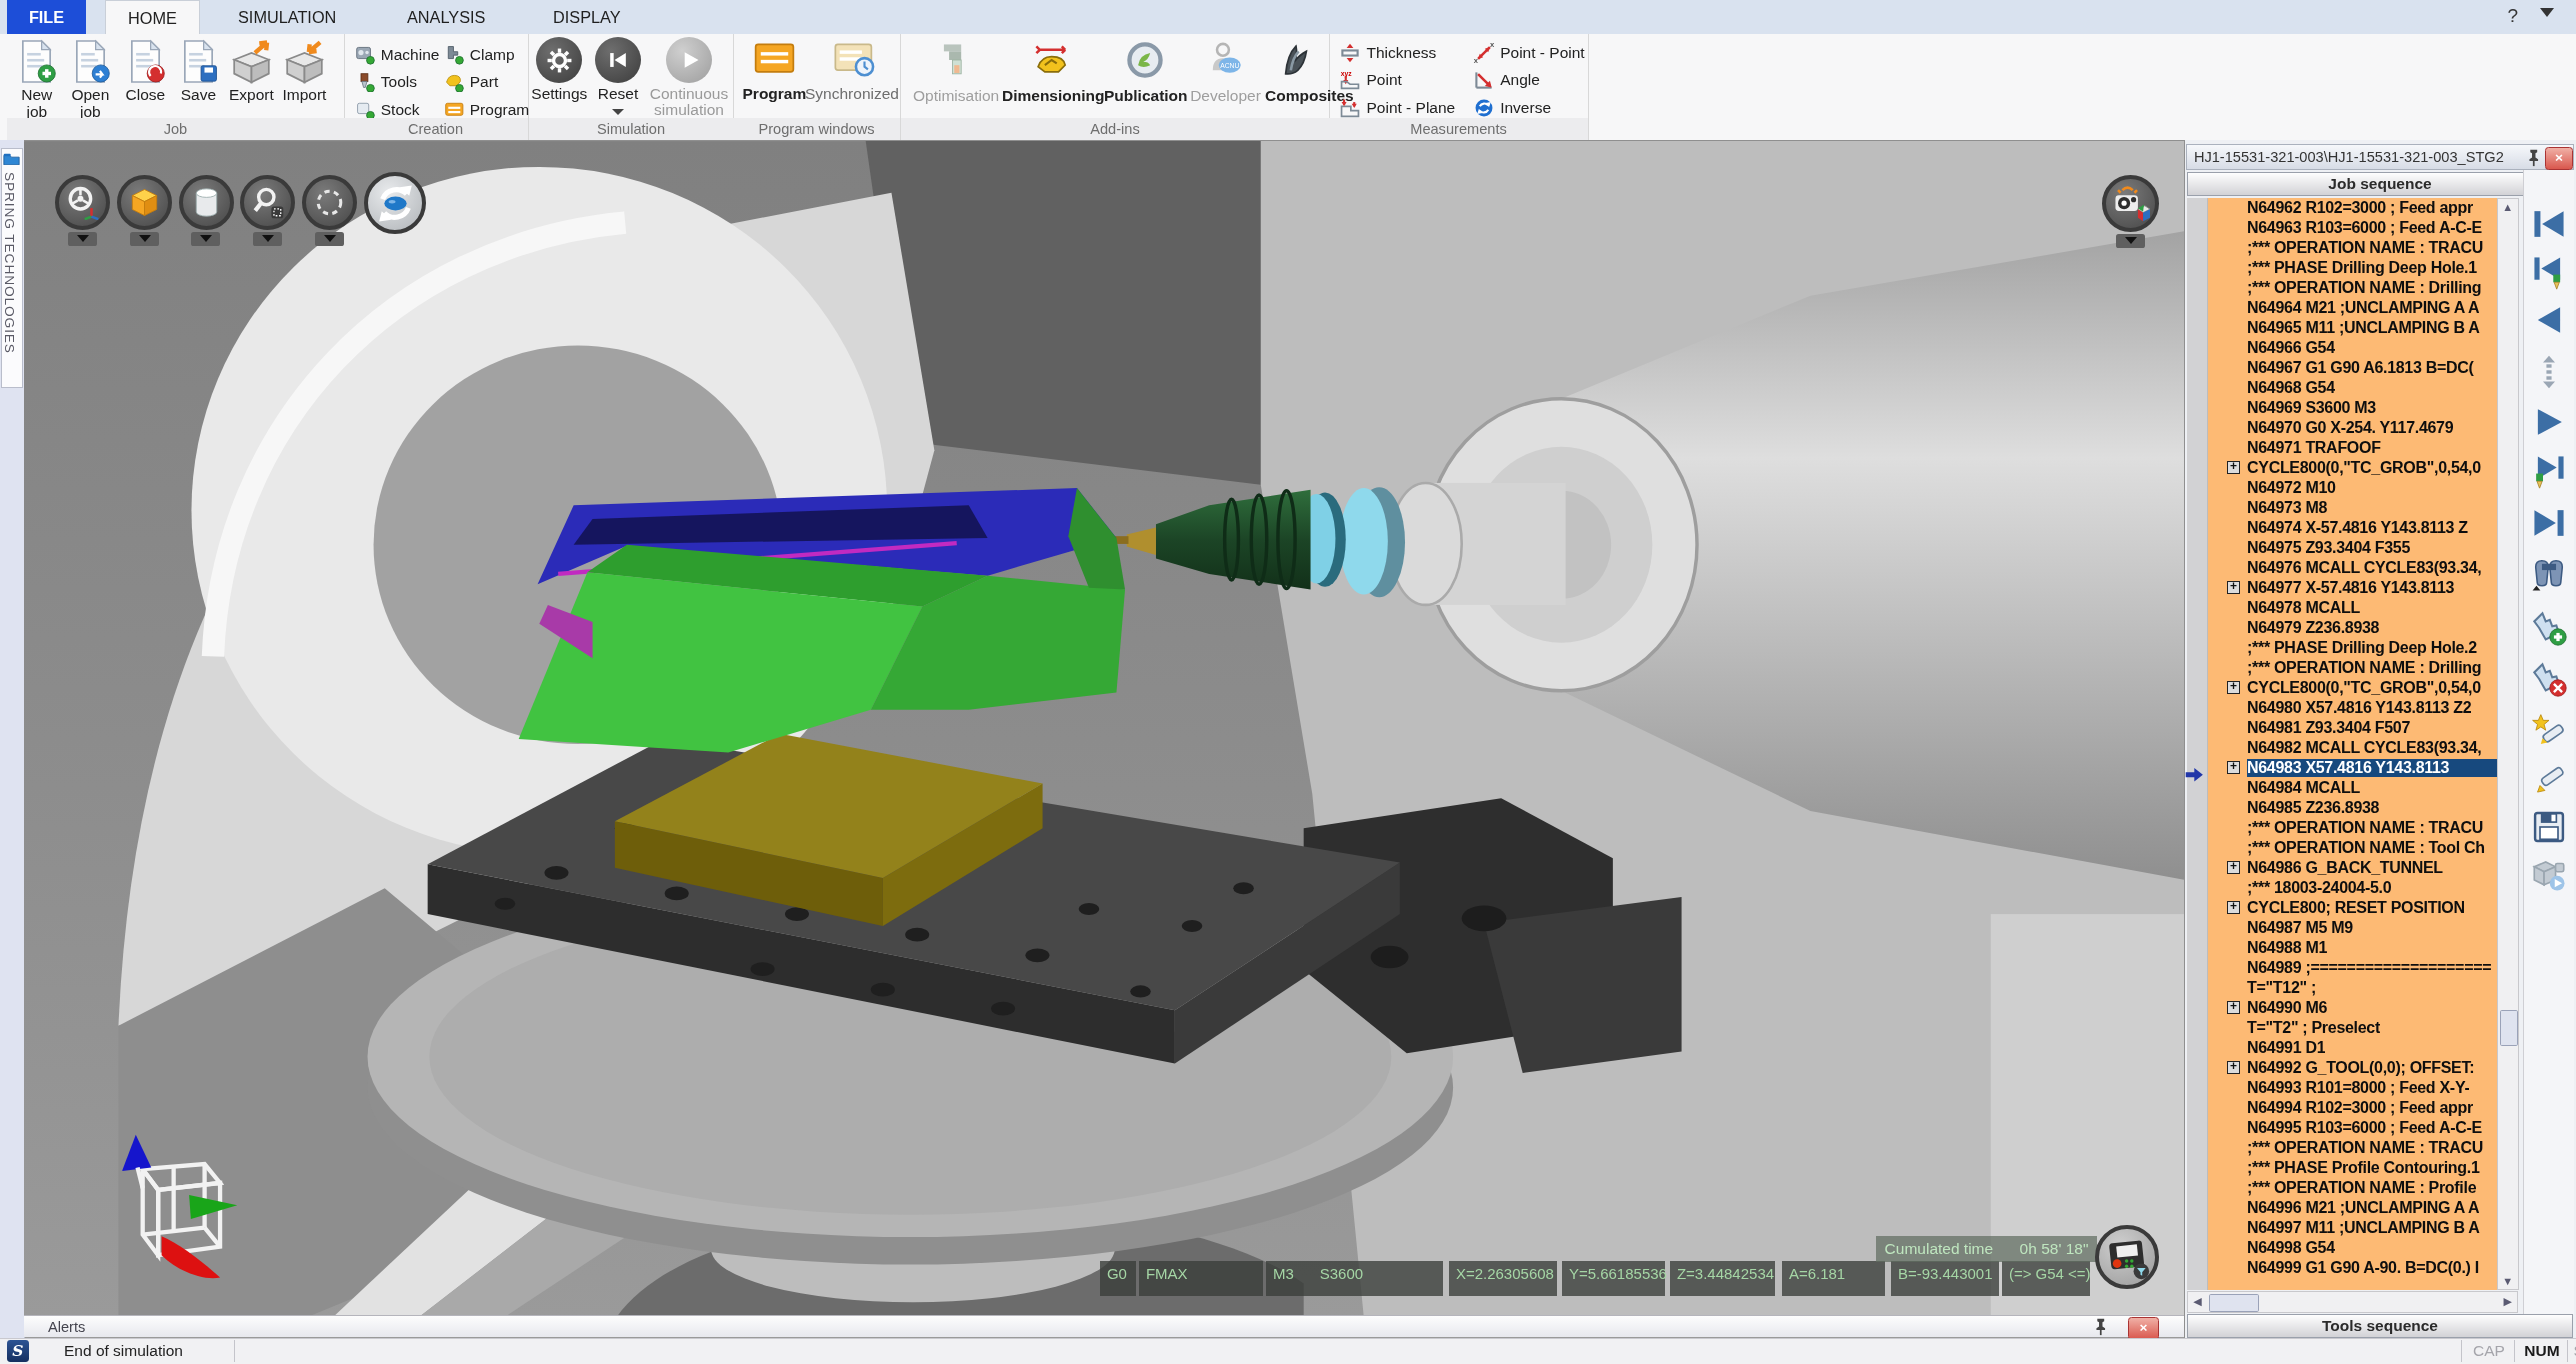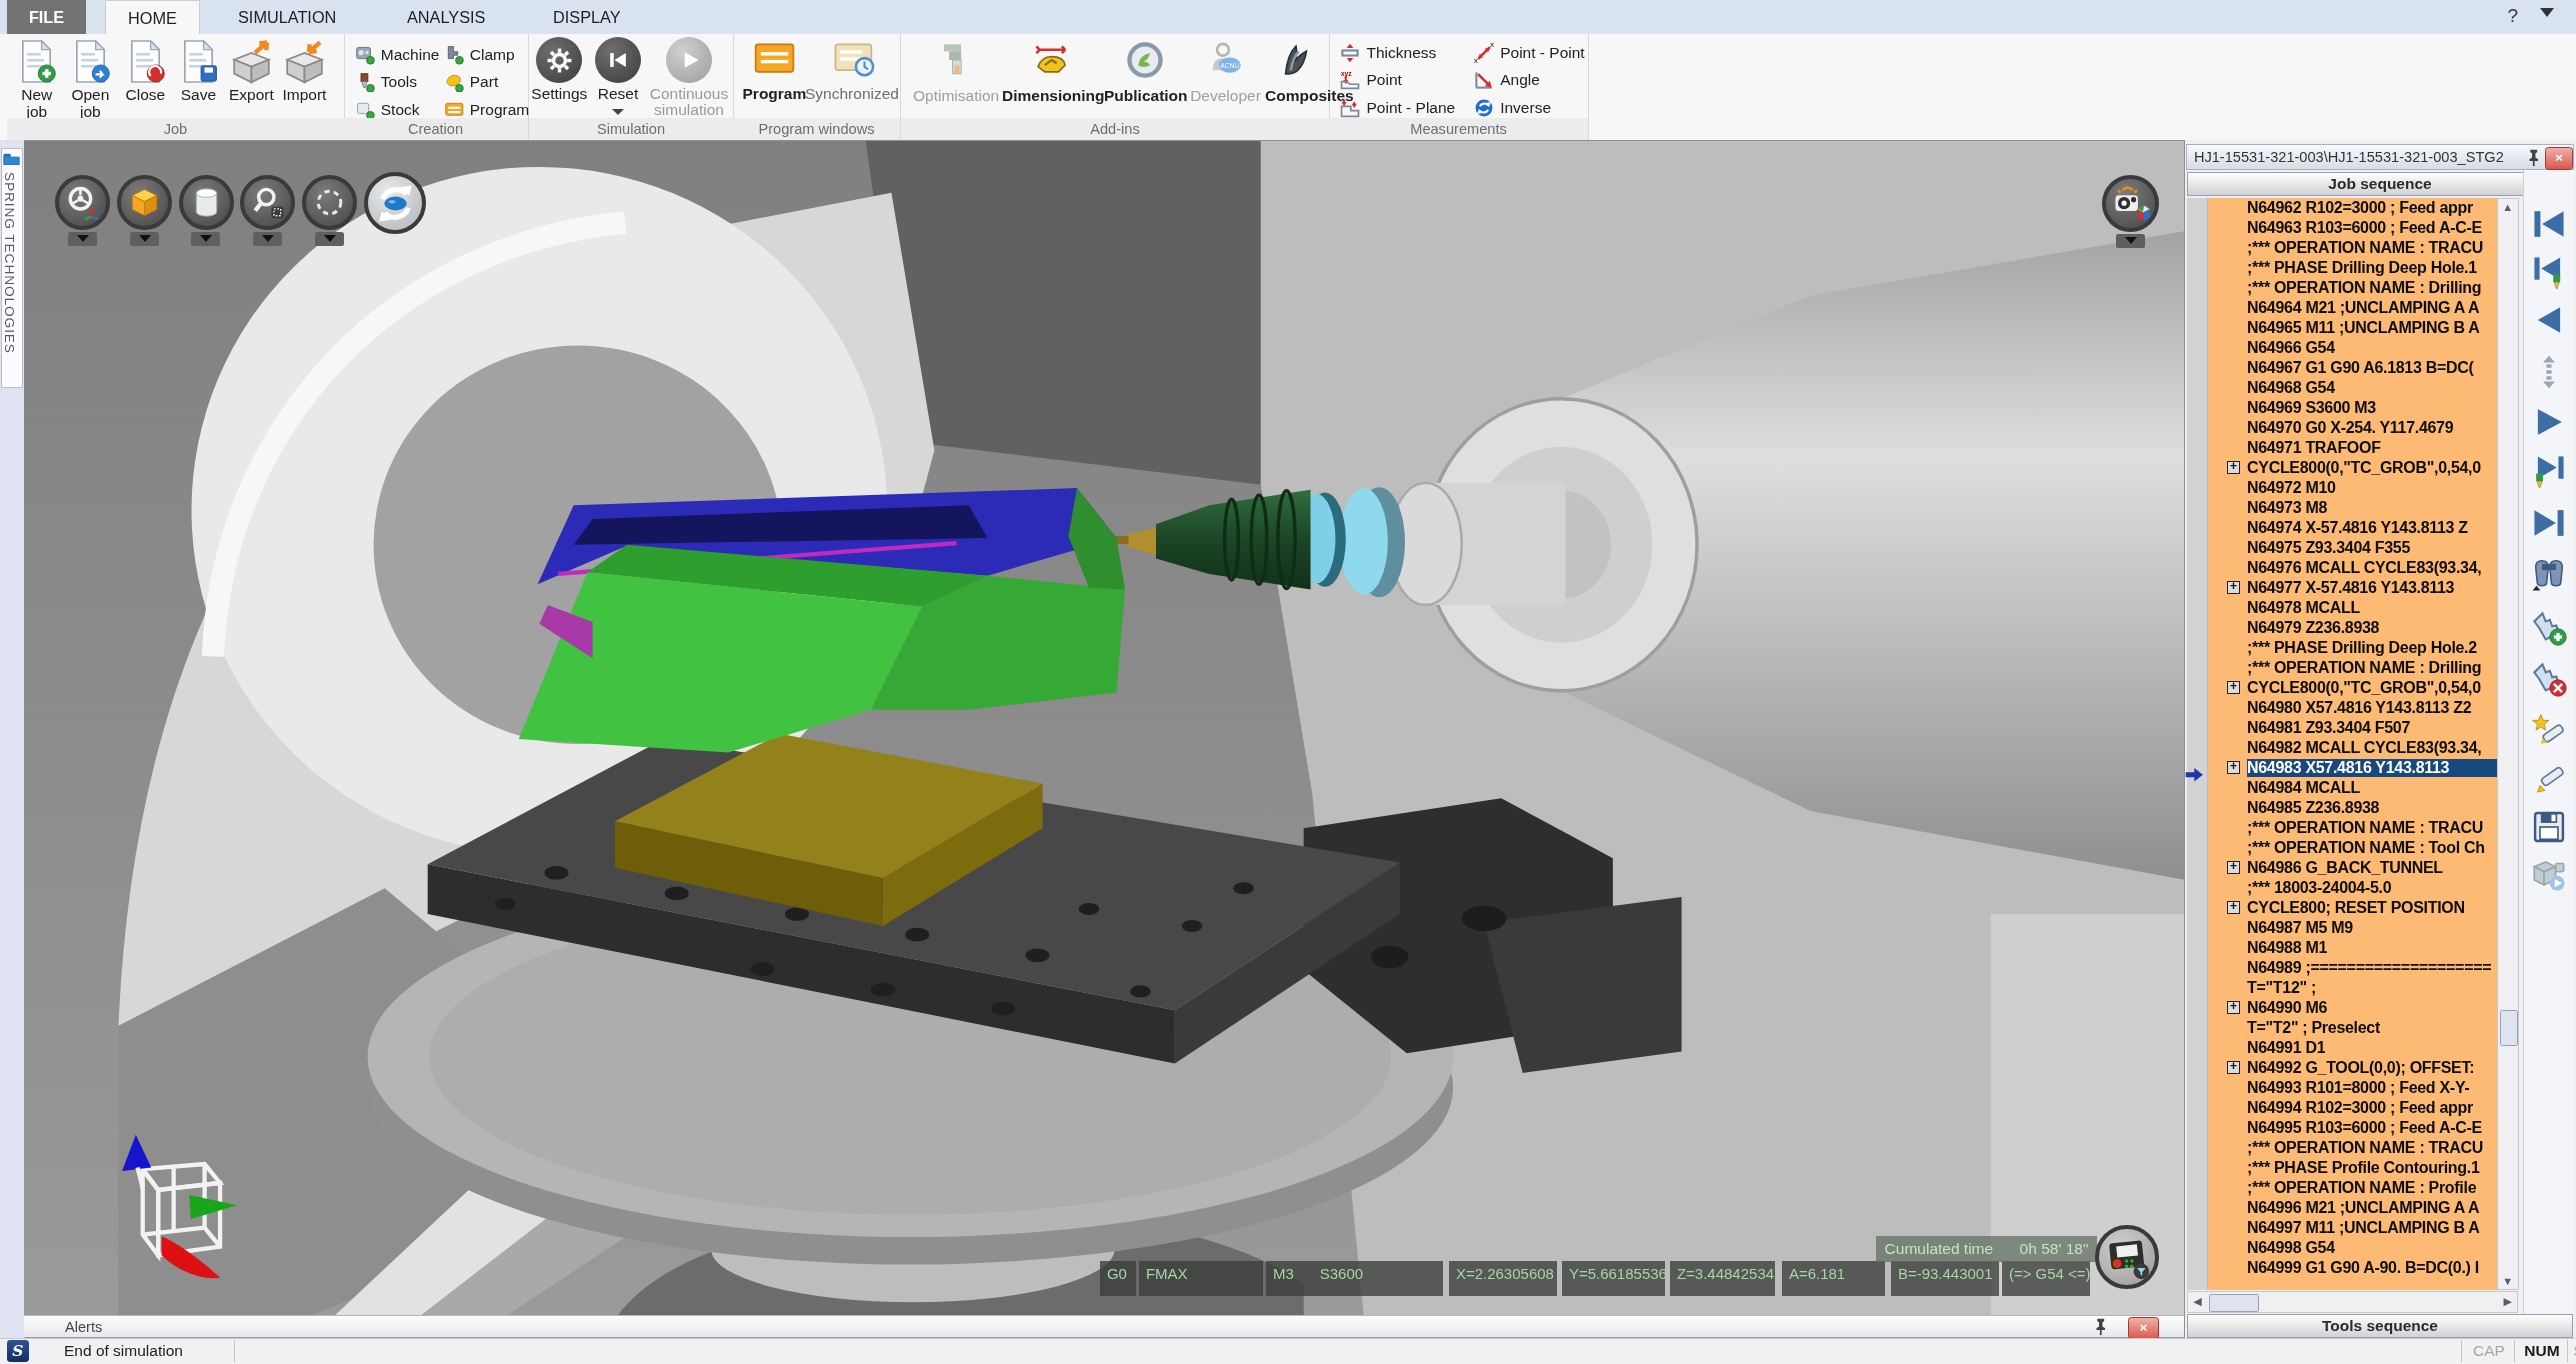--- a/index.html
+++ b/index.html
@@ -2,21 +2,21 @@
 <html style="font-size:13.7px"><head>
 <meta charset="utf-8">
 <style>
   html,body{margin:0;padding:0;background:#9a9a9a;}
   body{width:2576px;height:1364px;position:relative;font-family:"Liberation Sans",sans-serif;overflow:hidden;
        -webkit-font-smoothing:antialiased;}
   .abs{position:absolute;}
   
   #tabbar{left:0;top:0;width:2576px;height:34px;background:#d9e2ef;border-bottom:0.9px solid #c9cfd8;}
   .tab{position:absolute;top:0;height:34px;line-height:34px;padding:0 22px;font-size:16.3px;color:#1f1f1f;cursor:pointer;}
-  .tab.file{background:#737373;color:#fff;left:6.9px;font-weight:bold;}
+  .tab.file{background:#1d4ed8;color:#fff;left:6.9px;font-weight:bold;}
   .tab.active{background:#f7f7f8;border:0.9px solid #c9cfd8;border-bottom:none;color:#222;}
   #help-area{right:22px;top:5.2px;font-size:19px;color:#333;}
   #help-area .dd{display:inline-block;margin-left:22px;width:0;height:0;border-left:7.7px solid transparent;border-right:7.7px solid transparent;border-top:9.4px solid #333;vertical-align:5.2px;}
   #ribbon{left:0;top:34px;width:2576px;height:106px;background:#f7f7f8;border-bottom:0.9px solid #b9b9b9;}
   .rgroup{position:absolute;top:0;height:106px;border-right:0.9px solid #d8d8d8;}
   .glabel{position:absolute;left:0;bottom:0;width:100%;height:22px;background:#ececee;color:#6e6e6e;font-size:14.6px;text-align:center;line-height:22px;}
   .bigbtn{position:absolute;top:5.2px;width:53px;text-align:center;cursor:pointer;}
   .bigbtn svg{display:block;margin:0 auto;}
   .bigbtn .lbl{font-size:15.5px;color:#222;line-height:17px;margin-top:2px;}
   .smallbtn{display:flex;align-items:center;height:27.5px;cursor:pointer;}
@@ -60,21 +60,21 @@
   .line.selected .txt{background:#17497e;color:#fff;flex:1;}
   #curarrow{left:2184px;top:767px;}
   #vscroll{left:2497px;top:198px;width:21.5px;height:1092px;background:#f0f0f2;border:0.9px solid #c8c8cc;box-sizing:border-box;}
   .sarrow{position:absolute;left:0;width:100%;text-align:center;font-size:11px;color:#5a5a72;cursor:pointer;}
   #vthumb{position:absolute;left:1.7px;width:16.3px;height:34px;top:1010px;background:#dfe3ef;border:0.9px solid #9aa2b8;border-radius:1.7px;cursor:grab;}
   #hscroll{left:2187px;top:1291px;width:331px;height:21.5px;background:#f0f0f2;border:0.9px solid #c8c8cc;box-sizing:border-box;}
   #hthumb{position:absolute;left:20.6px;top:1.7px;width:48px;height:16.3px;background:#dfe3ef;border:0.9px solid #9aa2b8;border-radius:1.7px;cursor:grab;}
   #iconstrip{left:2523px;top:170px;width:50px;height:1145px;background:#f4f5f8;border-left:0.9px solid #cfcfd4;}
   .sicon{position:absolute;left:6.9px;width:36px;height:36px;cursor:pointer;}
   
-  #alerts{left:24px;top:1315px;width:2160px;height:22px;background:linear-gradient(#fdfdfd,#e7e8ee);border-top:0.9px solid #b5b5bc;font-size:14.6px;color:#44444e;line-height:22px;padding-left:41px;box-sizing:border-box;}
+  #alerts{left:24px;top:1315px;width:2160px;height:22px;background:linear-gradient(#fdfdfd,#e7e8ee);border-top:0.9px solid #b5b5bc;font-size:14.6px;color:#44444e;line-height:22px;padding-left:24px;box-sizing:border-box;}
   #statusbar{left:0;top:1338px;width:2576px;height:27px;background:#f1f1f3;border-top:0.9px solid #c9c9cf;}
   #sicon{left:6.9px;top:1340px;width:22px;height:21.5px;background:linear-gradient(#2d5494,#152f60);border-radius:3.4px;color:#fff;font-family:"DejaVu Serif",serif;font-style:italic;font-weight:bold;font-size:15.5px;text-align:center;line-height:21.5px;}
   #smsg{left:64px;top:1340px;font-size:15.5px;color:#222;line-height:22px;}
   .sdiv{position:absolute;top:1340px;width:0.9px;height:22px;background:#c4c4ca;}
   .lockcell{position:absolute;top:1340px;font-size:15.5px;line-height:22px;text-align:center;}
 </style>
 </head>
 <body>
 
 <div id="tabbar" class="abs">

